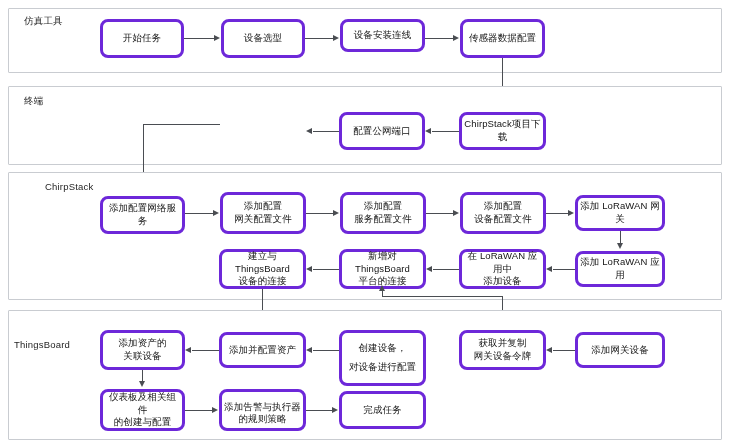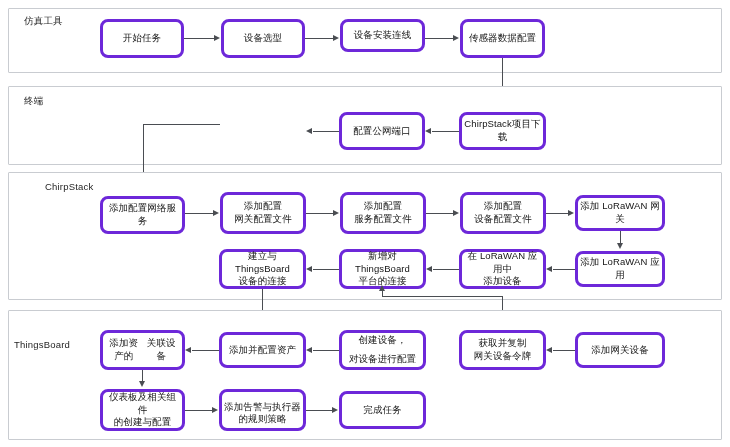--- a/index.html
+++ b/index.html
@@ -204,28 +204,28 @@
   <div class="lane" style="left:8px;top:310px;width:714px;height:130px;"></div>
   <div class="lane-label" style="left:14px;top:340px;">ThingsBoard</div>
 
   <div class="node" style="left:575px;top:332px;width:90px;height:36px;">
     <span>添加网关设备</span>
   </div>
   <div class="node" style="left: 459px; top: 330px; width: 87px; height: 40px; flex-direction: column; justify-content: center;">
     <span>获取并复制</span>
     <span style="position: static;">网关设备令牌</span>
   </div>
-  <div class="node" style="left: 339px; top: 330px; width: 87px; height: 40px; flex-direction: column; justify-content: center; align-items: flex-end;">
+  <div class="node" style="left: 339px; top: 330px; width: 87px; height: 56px; flex-direction: column; justify-content: center; align-items: flex-end;">
     <span>创建设备，</span>
     <span style="position: static; margin-top: 6px;">对设备进行配置</span>
   </div>
   <div class="node" style="left:219px;top:332px;width:87px;height:36px;">
     <span>添加并配置资产</span>
   </div>
-  <div class="node" style="left: 100px; top: 330px; width: 85px; height: 40px; flex-direction: row; justify-content: center;">
+  <div class="node" style="left: 100px; top: 330px; width: 85px; height: 40px; flex-direction: column; justify-content: center;">
     <span>添加资产的</span>
     <span style="position: static;">关联设备</span>
   </div>
   <div class="node" style="left: 100px; top: 389px; width: 85px; height: 42px; flex-direction: column; justify-content: center;">
     <span>仪表板及相关组件</span>
     <span style="position: static;">的创建与配置</span>
   </div>
   <div class="node" style="left: 219px; top: 389px; width: 87px; height: 42px; flex-direction: column; justify-content: flex-end;">
     <span>添加告警与执行器</span>
     <span style="position: static;">的规则策略</span>

